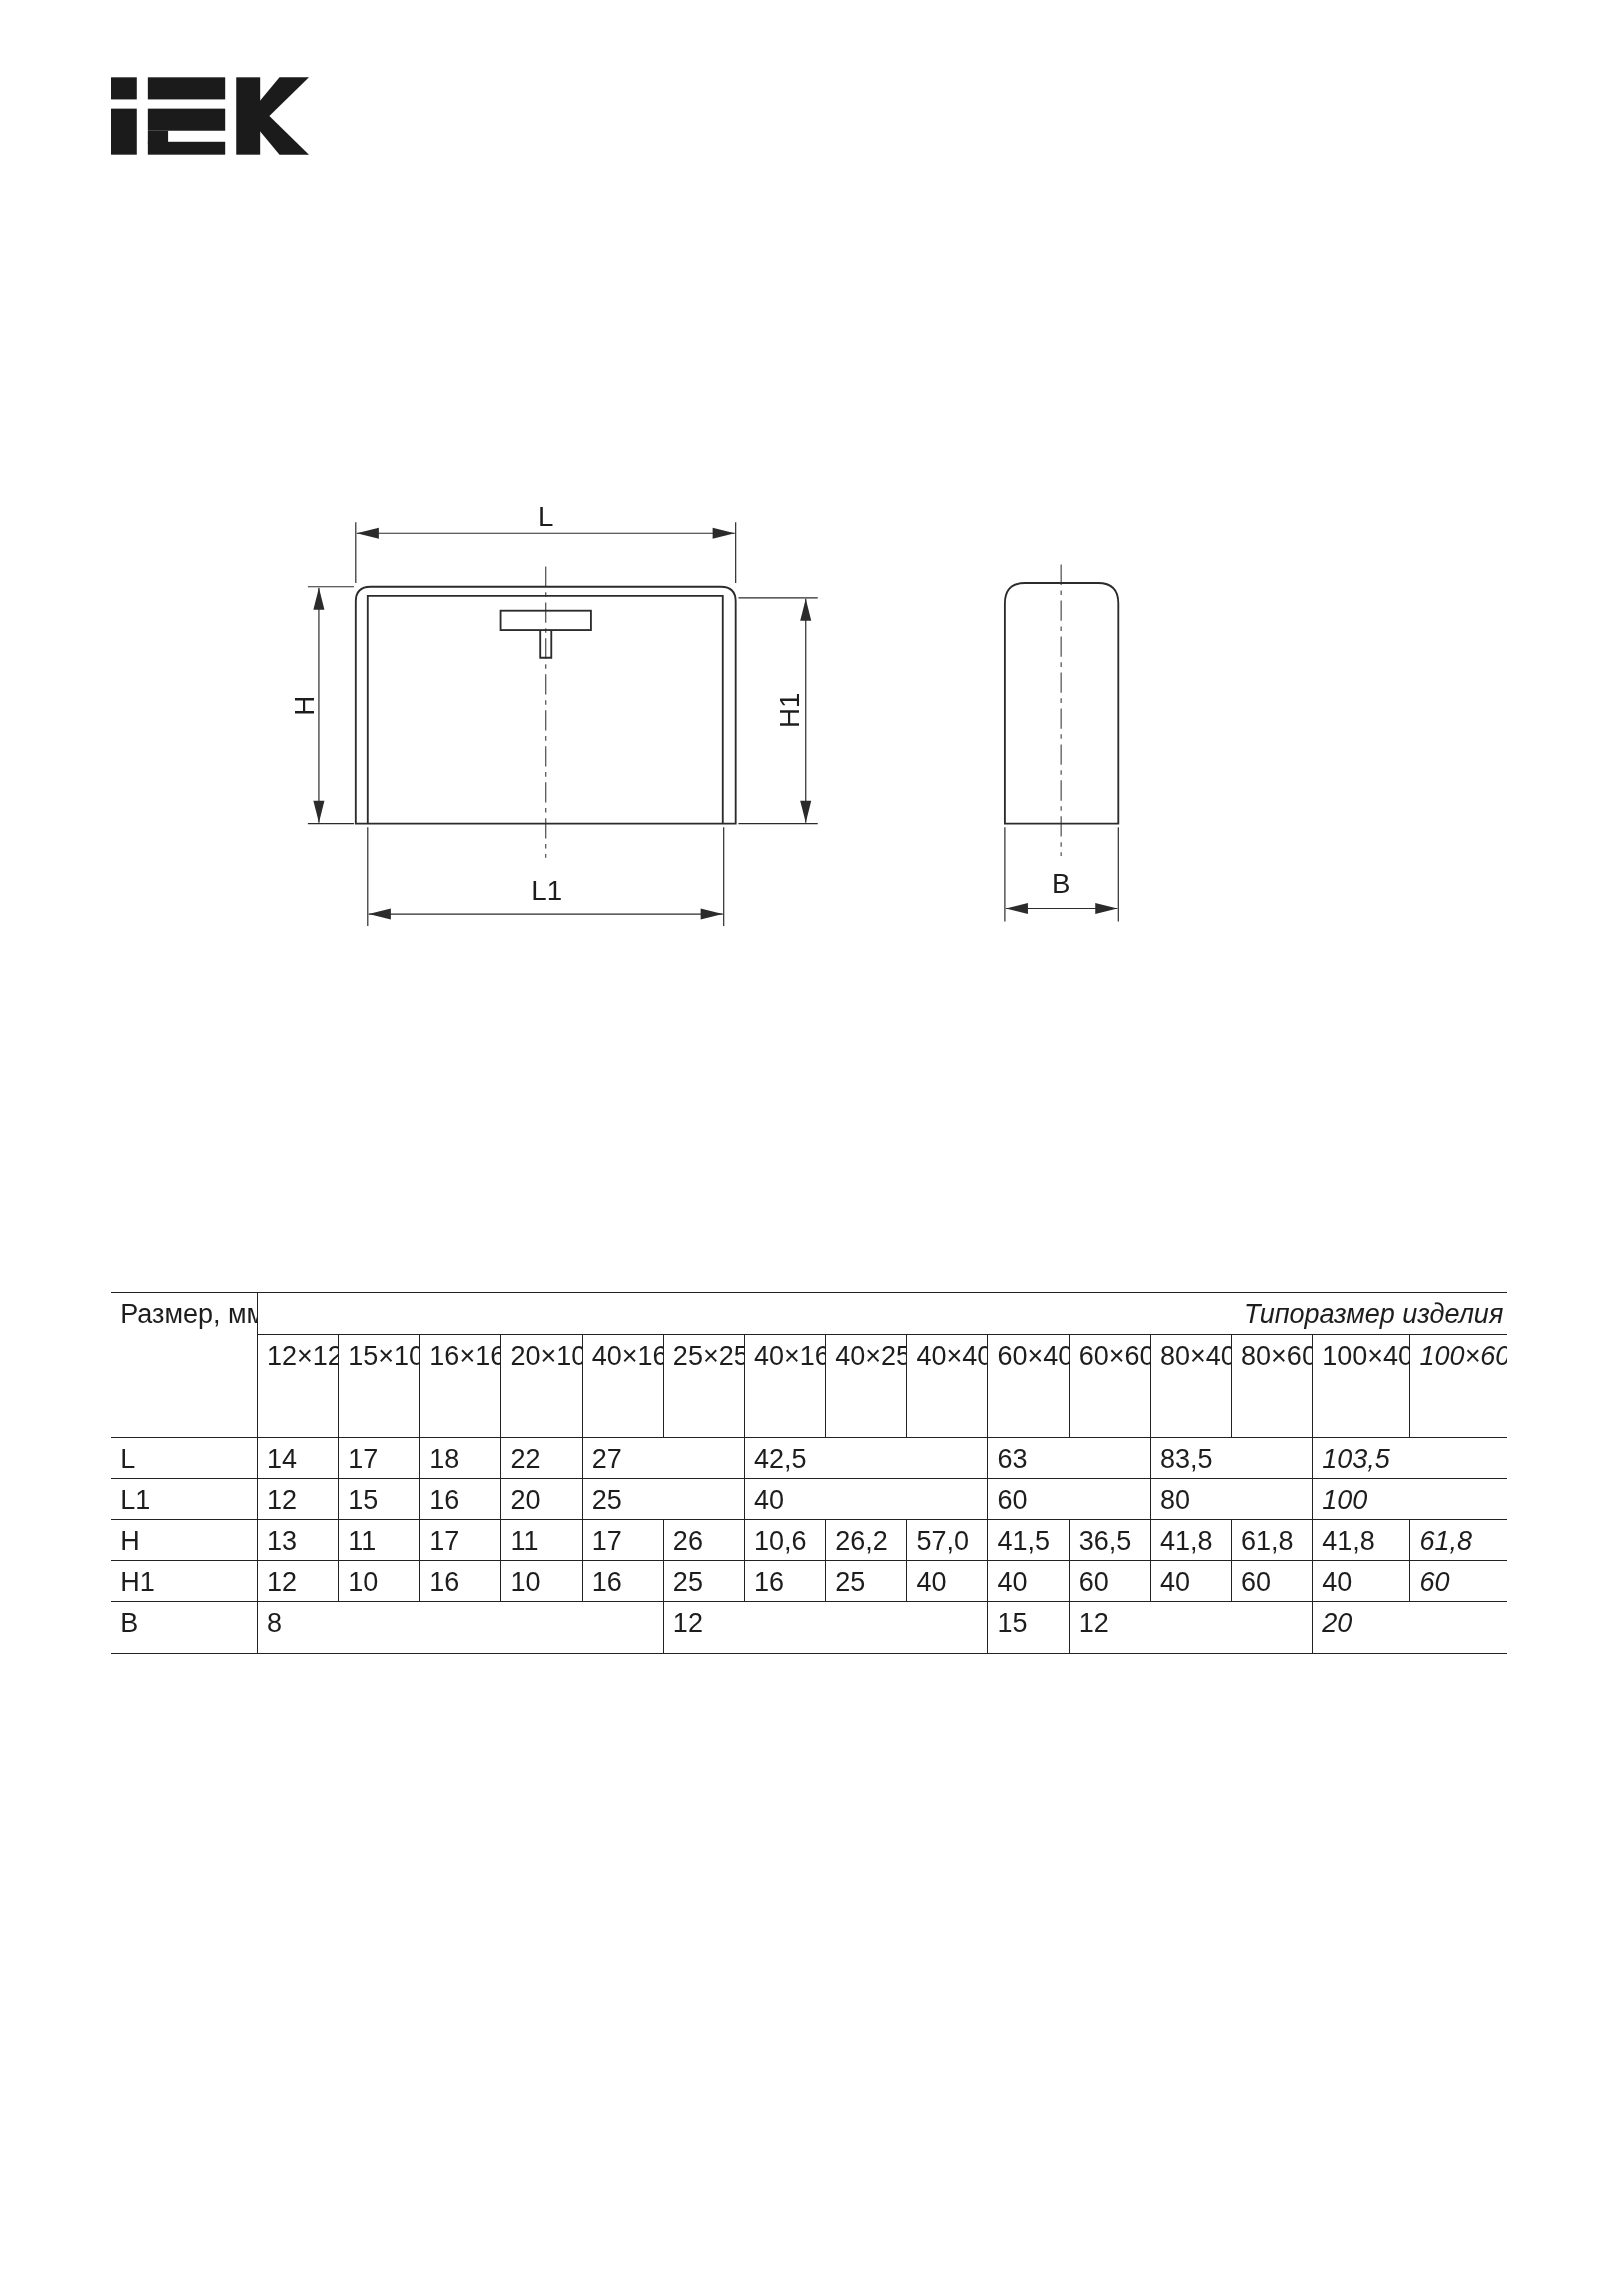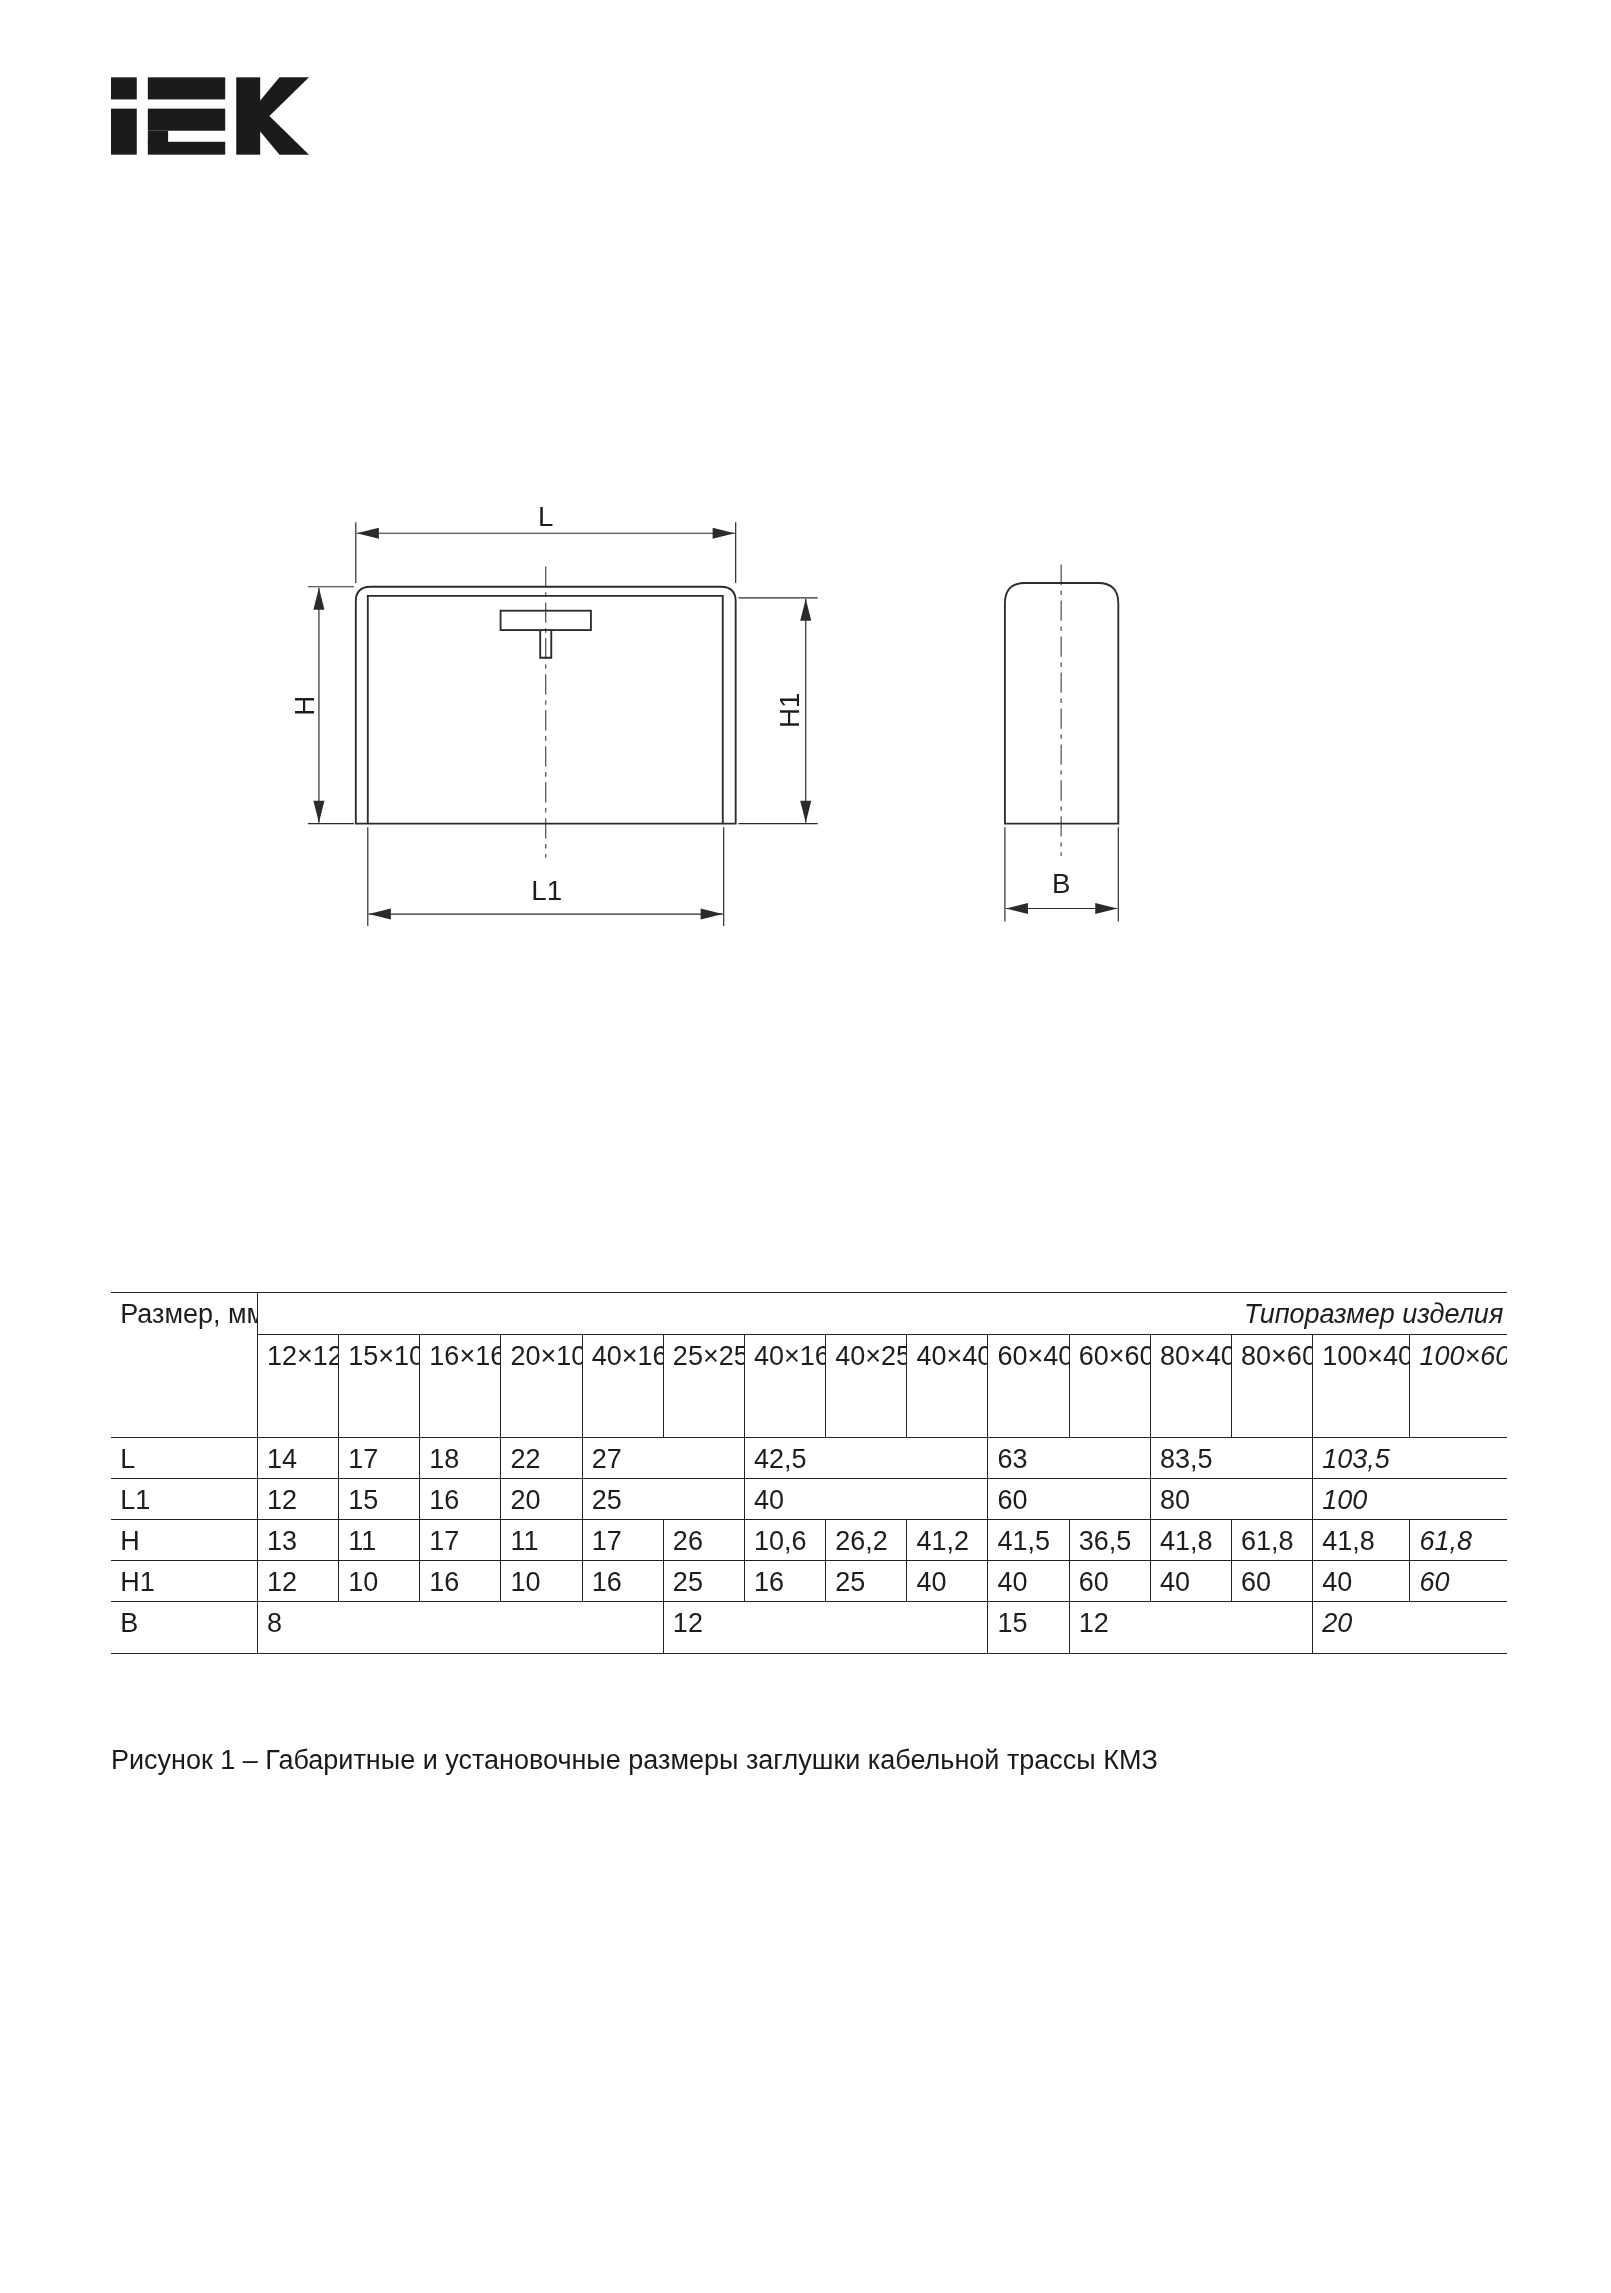--- a/index.html
+++ b/index.html
@@ -180,21 +180,21 @@
           <tr class="r-data">
             <td class="lbl">H</td>
             <td class="dc">13</td>
             <td class="dc">11</td>
             <td class="dc">17</td>
             <td class="dc">11</td>
             <td class="dc">17</td>
             <td class="dc">26</td>
             <td class="dc">10,6</td>
             <td class="dc">26,2</td>
-            <td class="dc">41,2</td>
+            <td class="dc">57,0</td>
             <td class="dc">41,5</td>
             <td class="dc">36,5</td>
             <td class="dc">41,8</td>
             <td class="dc">61,8</td>
             <td class="dc">41,8</td>
             <td class="dc last">61,8</td>
           </tr>
           <tr class="r-data">
             <td class="lbl">H1</td>
             <td class="dc">12</td>
@@ -218,16 +218,15 @@
             <td colspan="5" class="dc">8</td>
             <td colspan="4" class="dc">12</td>
             <td class="dc">15</td>
             <td colspan="3" class="dc">12</td>
             <td colspan="2" class="dc last">20</td>
           </tr>
         </tbody>
     </table>
   </div>
 
-  <div class="caption">Рисунок 1 – Габаритные и установочные размеры заглушки кабельной трассы КМЗ</div>
 
 </div>
 
 
 </body></html>

